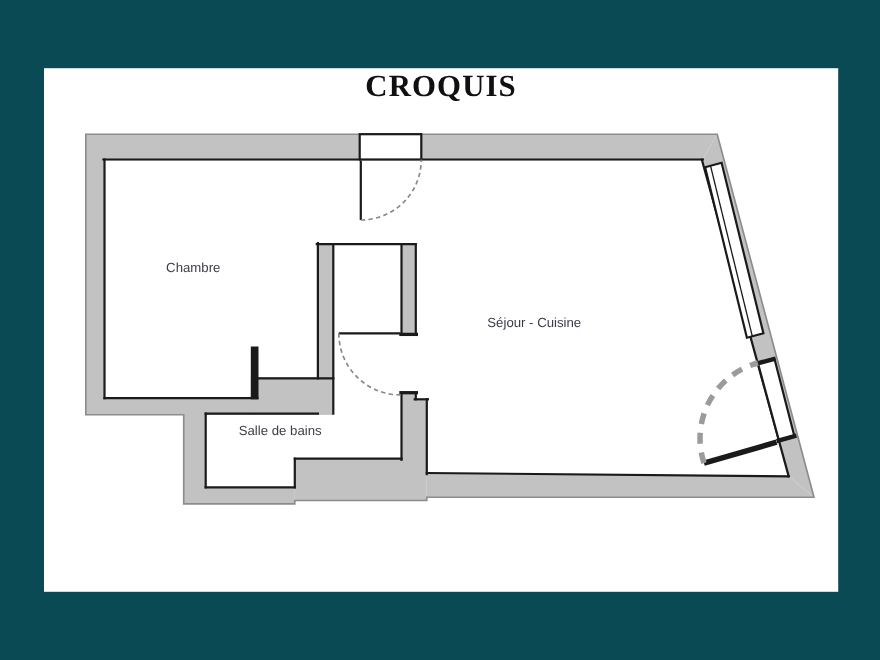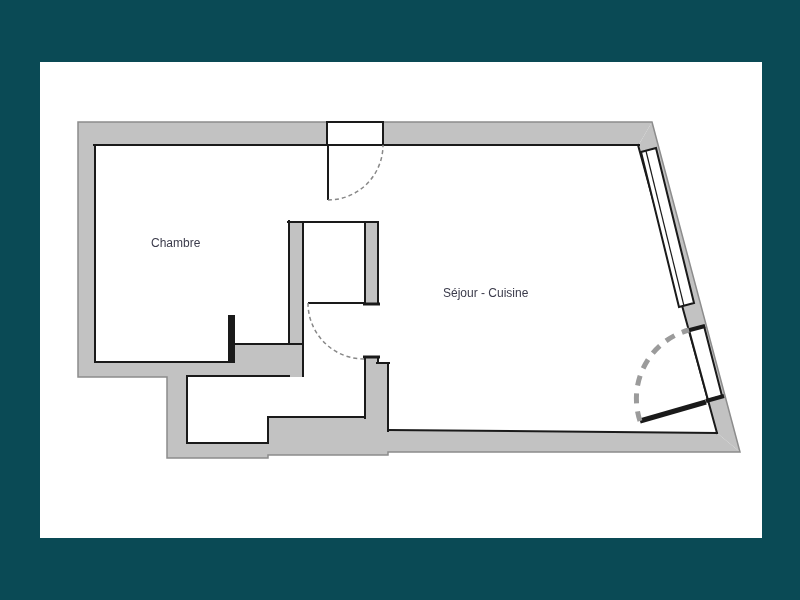--- a/index.html
+++ b/index.html
@@ -13,20 +13,21 @@
   .room-label{position:absolute;font-size:12px;color:#3b3b4b;white-space:nowrap;}
   .lbl-chambre{left:151px;top:236px;}
   .lbl-sejour{left:443px;top:286px;text-align:center;}
   .lbl-sdb{left:217px;top:384px;}
 </style>
 </head>
 <body>
 
 <div class="stage">
   <div class="paper"></div>
+  <div class="page-title">CROQUIS</div>
 
   <svg class="plan-svg" width="800" height="600" viewBox="0 0 800 600" xmlns="http://www.w3.org/2000/svg">
 
     <g fill="#c2c2c2" stroke="none">
       <path d="M78,122 L652,122 L638,146 L78,146 Z"></path>
       <rect x="78" y="122" width="17" height="255"></rect>
       <rect x="78" y="362" width="156" height="15"></rect>
       <rect x="228" y="343" width="75" height="34"></rect>
       <rect x="288" y="221" width="15" height="156"></rect>
       <rect x="365" y="221" width="13" height="82"></rect>
@@ -88,13 +89,14 @@
       <rect x="365" y="304" width="13" height="53" fill="#ffffff"></rect>
       <path d="M363,304 L380,304" stroke="#1a1a1a" stroke-width="3"></path>
       <path d="M363,357 L380,357" stroke="#1a1a1a" stroke-width="3"></path>
       <path d="M308,303 L364,303" stroke="#1a1a1a" stroke-width="2"></path>
       <path d="M308,303 A56,56 0 0 0 364,359" fill="none" stroke="#888888" stroke-width="1.5" stroke-dasharray="4 3"></path>
     </g>
   </svg>
 
   <div class="room-label lbl-chambre">Chambre</div>
   <div class="room-label lbl-sejour">Séjour - Cuisine</div>
+  <div class="room-label lbl-sdb">Salle de bains</div>
 </div>
 
 </body></html>

